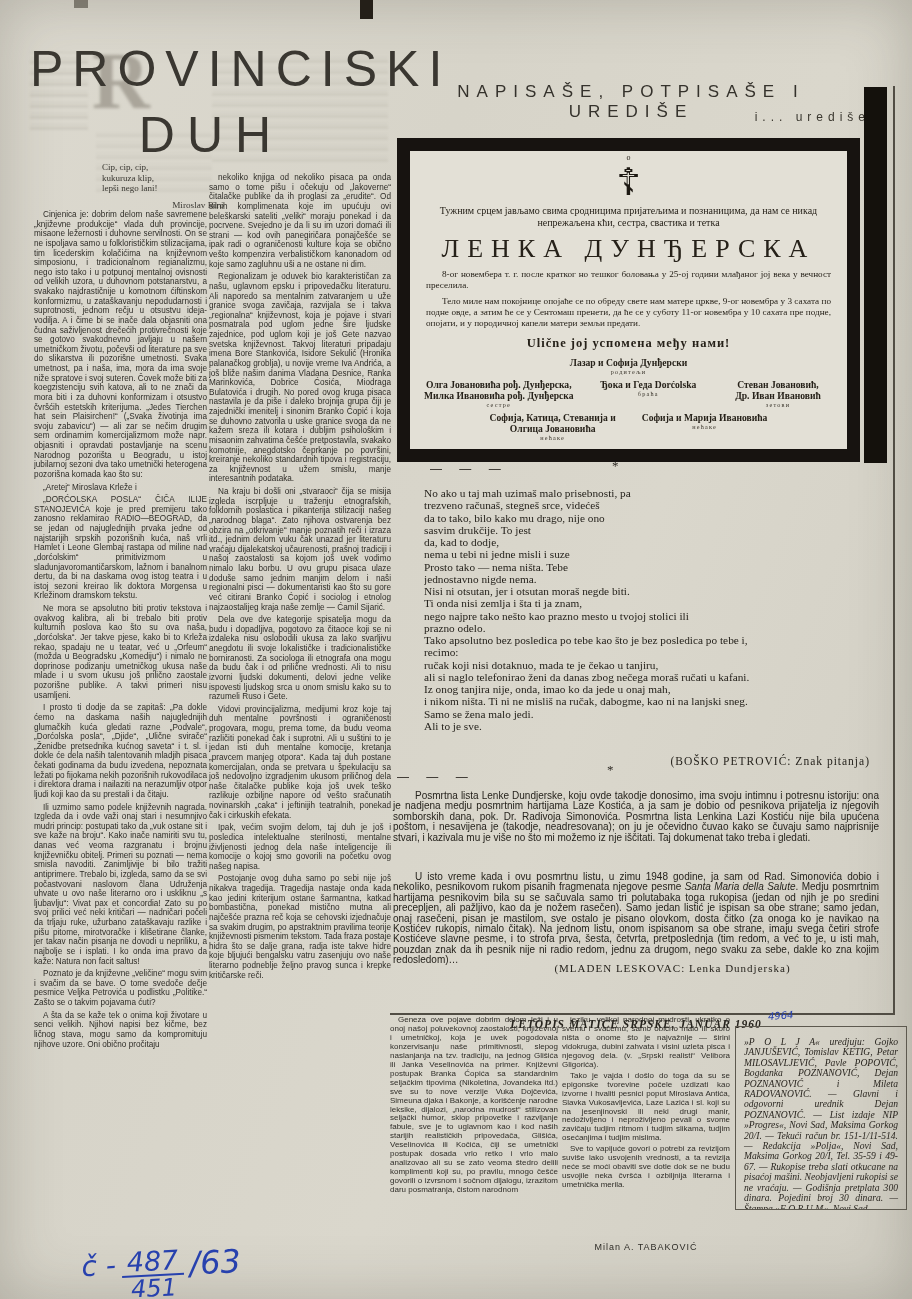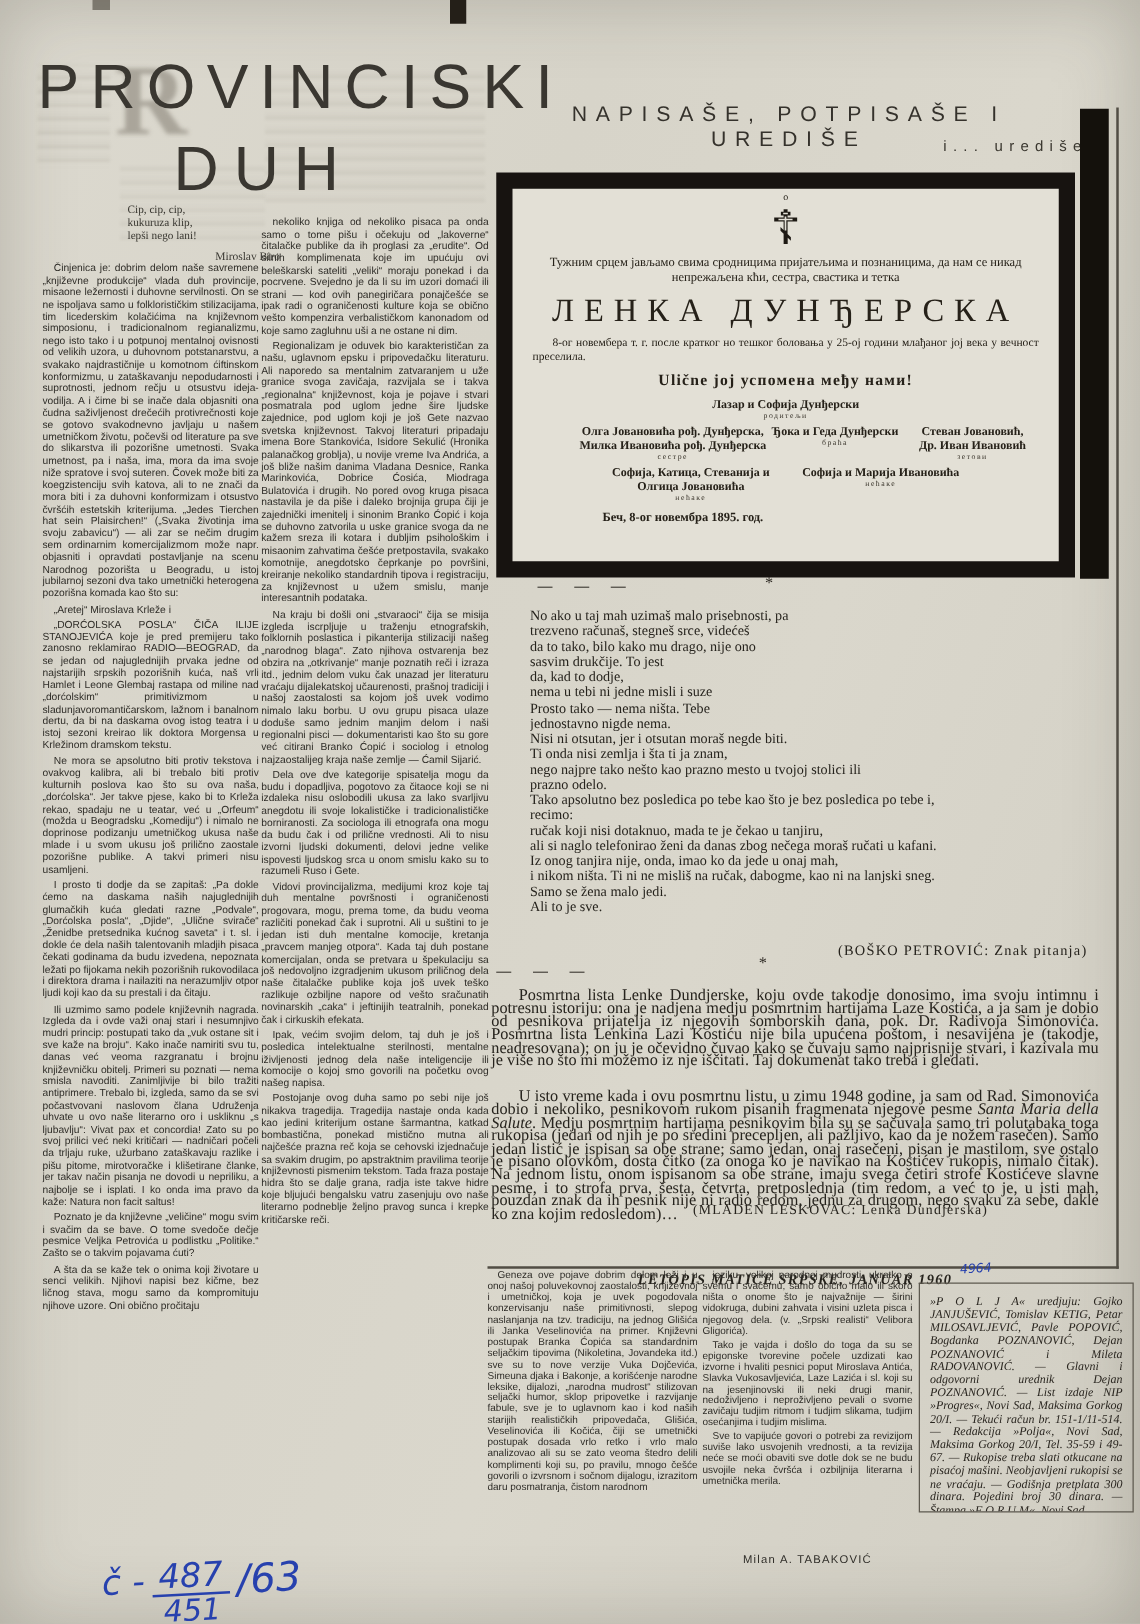--- a/index.html
+++ b/index.html
@@ -44,38 +44,38 @@
         background:#e3e0d6;border:13px solid #171310;text-align:center;overflow:hidden;
         font-family:"Liberation Serif",serif;color:#262119;}
   .ob-orn{font-size:8px;line-height:9px;margin-top:2px;}
   .ob-cross{font-family:"DejaVu Sans",sans-serif;font-size:38px;line-height:40px;color:#1d1913;}
   .ob-intro{margin:3px 18px 0;font-size:10px;line-height:12.3px;}
   .ob-name{margin-top:4px;font-size:26px;letter-spacing:8px;font-weight:normal;}
   .ob-par{margin:5px 16px 0;font-size:9.2px;line-height:11.2px;text-align:justify;text-indent:16px;}
   .ob-motto{margin-top:6px;font-size:12.5px;font-weight:bold;letter-spacing:1px;}
   .ob-names{margin-top:6px;font-size:9.6px;font-weight:bold;}
   .ob-l{font-size:6.2px;font-weight:normal;letter-spacing:1.2px;color:#3a352c;line-height:7px;}
-  .ob-row-3{display:flex;justify-content:flex-end;padding:0 14px;margin-top:4px;align-items:flex-start;}
+  .ob-row-3{display:flex;justify-content:space-between;padding:0 14px;margin-top:4px;align-items:flex-start;}
   .ob-row-3 .ob-group{min-width:110px;}
   .ob-row-2{display:flex;justify-content:center;gap:26px;margin-top:4px;}
   .ob-place{margin-top:7px;margin-left:72px;text-align:left;font-size:10px;font-weight:bold;}
   
   .star{position:absolute;font-size:13px;color:#2e2a24;font-family:"Liberation Serif",serif;}
   .s1{left:612px;top:458px;}
   .s2{left:607px;top:762px;}
   .sep{position:absolute;font-size:12px;letter-spacing:7px;color:#2e2a24;}
   .sep1{left:430px;top:462px;}
   .sep2{left:397px;top:770px;}
   .poem{position:absolute;left:424px;top:487px;width:470px;font-family:"Liberation Serif",serif;
         font-size:11.3px;color:#26231d;}
   .poem-line{line-height:12.25px;white-space:nowrap;overflow:hidden;}
   .poem-attr{position:absolute;left:500px;top:755px;width:370px;text-align:right;
         font-family:"Liberation Serif",serif;font-size:11.5px;letter-spacing:1px;color:#26231d;}
-  .prose{position:absolute;left:393px;width:486px;margin:0;font-family:Liberation Serif, serif;
-        font-size:13px;line-height:10.4px;text-align:justify;text-indent:22px;color:#26231d;}
+  .prose{position:absolute;left:393px;width:486px;margin:0;font-family:Liberation Sans, sans-serif;
+        font-size:10px;line-height:10.4px;text-align:justify;text-indent:22px;color:#26231d;}
   .p1{top:791px;}
   .p2{top:872px;}
   .prose-attr{position:absolute;left:500px;top:962px;width:345px;text-align:center;
         font-family:"Liberation Serif",serif;font-size:11px;letter-spacing:1px;color:#26231d;}
   .source-line{position:absolute;left:393px;top:982px;width:486px;text-align:center;
         font-family:"Liberation Serif",serif;font-style:italic;font-weight:bold;font-size:11.5px;
         letter-spacing:1px;color:#26231d;margin-top:36px;}
   
   .bottomcol{position:absolute;top:1016px;width:168px;color:#2f2d28;}
   .bottomcol p{margin:0 0 2px;text-indent:8px;text-align:justify;font-size:8px;line-height:8.95px;}
@@ -145,34 +145,35 @@
   <div class="black-strip"></div>
   <div class="frame-v"></div>
   <div class="frame-h"></div>
 
   <div class="obituary">
     <div class="ob-orn">о</div>
     <div class="ob-cross">☦</div>
     <p class="ob-intro">Тужним срцем јављамо свима сродницима пријатељима и познаницима, да нам се никад непрежаљена кћи, сестра, свастика и тетка</p>
     <div class="ob-name">ЛЕНКА ДУНЂЕРСКА</div>
     <p class="ob-par">8-ог новембера т. г. после кратког но тешког боловања у 25-ој години млађаног јој века у вечност преселила.</p>
+    <p class="ob-par">Тело миле нам покојнице опојаће се по обреду свете нам матере цркве, 9-ог новембра у 3 сахата по подне овде, а затим ће се у Сентомаш пренети, да ће се у суботу 11-ог новембра у 10 сахата пре подне, опојати, и у породичној капели матери земљи предати.</p>
     <div class="ob-motto">Ulične јој успомена међу нами!</div>
     <div class="ob-names">
       <div class="ob-row-parents">
         <div class="ob-n">Лазар и Софија Дунђерски</div>
         <div class="ob-l">родитељи</div>
       </div>
       <div class="ob-row-3">
         <div class="ob-group">
           <div class="ob-n">Олга Јовановића рођ. Дунђерска,</div>
           <div class="ob-n">Милка Ивановића рођ. Дунђерска</div>
           <div class="ob-l">сестре</div>
         </div>
         <div class="ob-group">
-          <div class="ob-n">Ђока и Геда Дунђерски</div>
+          <div class="ob-n">Ђока и Геда Dorćolska</div>
           <div class="ob-l">браћа</div>
         </div>
         <div class="ob-group">
           <div class="ob-n">Стеван Јовановић,</div>
           <div class="ob-n">Др. Иван Ивановић</div>
           <div class="ob-l">зетови</div>
         </div>
       </div>
       <div class="ob-row-2">
         <div class="ob-group">

